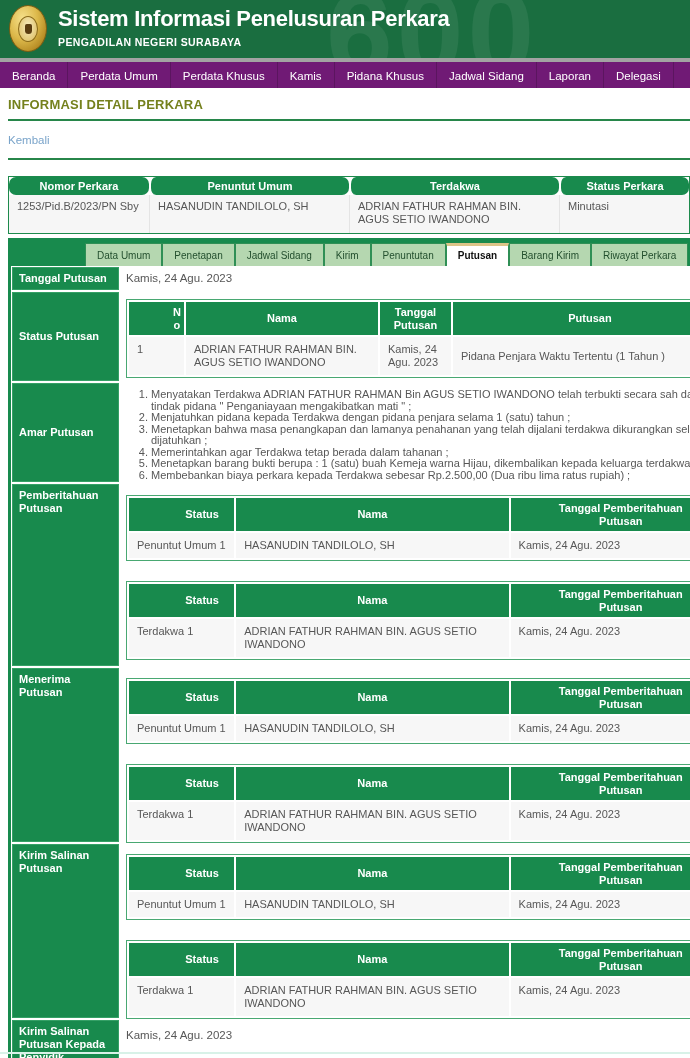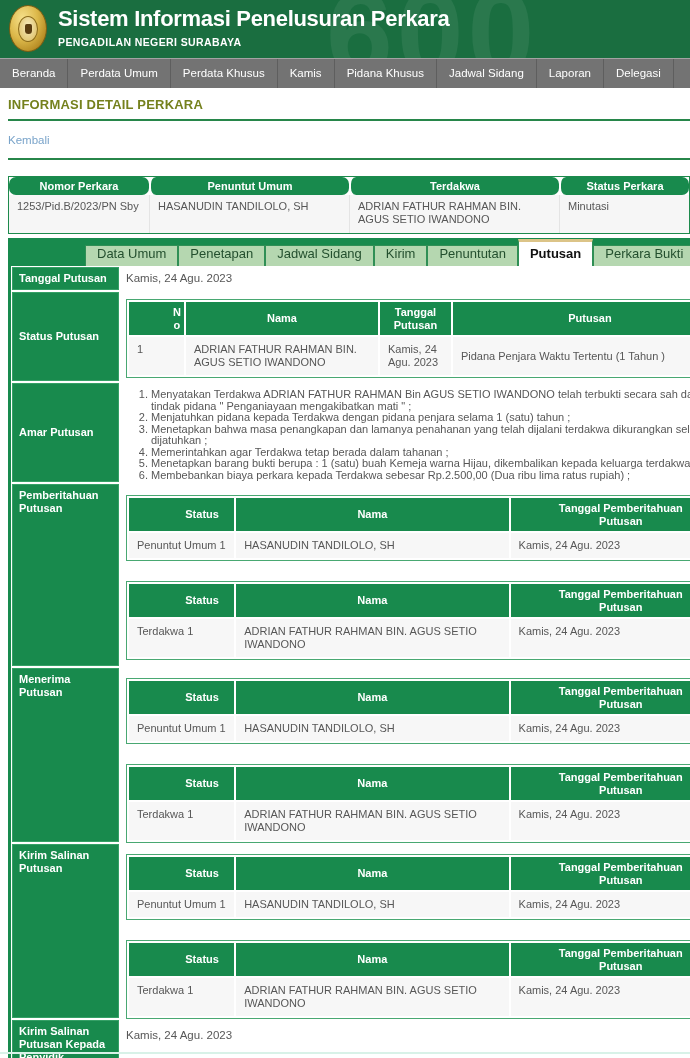--- a/index.html
+++ b/index.html
@@ -24,21 +24,21 @@
     border:1px solid #8a6a1a; background:radial-gradient(ellipse at 50% 40%, #f8ecc0, #d9b856);
   }
   .logo-emblem {
     position:absolute; left:6px; top:7px; width:7px; height:10px;
     background:#5a3c10; border-radius:2px 2px 4px 4px;
   }
   .title-block { position:absolute; left:58px; top:6px; z-index:2; }
   .app-title { color:#fff; font-size:22px; font-weight:bold; letter-spacing:-0.3px; }
   .app-subtitle { color:#fff; font-size:10.5px; font-weight:bold; margin-top:4px; letter-spacing:0.4px; }
   
-  .nav { height:30px; background:#737373; border-top:1px solid #a3a3a3; display:flex; }
+  .nav { height:30px; background:#701a75; border-top:4px solid #a3a3a3; display:flex; }
   .nav-item {
     color:#fff; font-size:11.5px; line-height:29px; padding:0 12px;
     border-right:1px solid rgba(0,0,0,0.18); cursor:pointer; white-space:nowrap;
   }
   
   .main { padding-left:8px; }
   .page-title { color:#75811d; font-size:13px; font-weight:bold; margin:9px 0 7px 0; letter-spacing:0.2px; }
   .hr { height:2px; background:#27864a; width:682px; }
   .back-link { display:inline-block; color:#7aa4ca; font-size:11.5px; margin:13px 0 12px 0; cursor:pointer; text-decoration:none; }
   
@@ -52,21 +52,21 @@
     background:#f6f6f6; color:#575757; font-size:11px; padding:5px 8px 7px 8px;
     vertical-align:top; border-left:1px solid #e4e4e4; line-height:13px;
   }
   .summary-table td:first-child { border-left:none; }
   
   .tabs-bar {
     margin-left:8px; margin-top:4px; width:726px; background:#188a4d;
     display:flex; align-items:flex-end; padding-left:77px; height:28px;
   }
   .tab {
-    background:#b5d7b0; color:#234f2e; font-size:13px; padding:0 11px 5px 11px;
+    background:#b5d7b0; color:#234f2e; font-size:10px; padding:6px 11px 5px 11px;
     border:1px solid #2f8f55; border-bottom:none; cursor:pointer; white-space:nowrap;
   }
   .tab.active {
     background:#fff; color:#111; font-weight:bold;
     border-top:3px solid #dcc488; padding-top:4px;
   }
   
   .panel { margin-left:8px; border-left:3px solid #188a4d; width:726px; position:relative; background:#fff; }
   .prow { display:flex; }
   .side { flex:0 0 108px; }
@@ -155,21 +155,21 @@
     </table>
 </div>
 
 <div class="tabs-bar">
   <div class="tab">Data Umum</div>
   <div class="tab">Penetapan</div>
   <div class="tab">Jadwal Sidang</div>
   <div class="tab">Kirim</div>
   <div class="tab">Penuntutan</div>
   <div class="tab active">Putusan</div>
-  <div class="tab">Perkara Bukti</div>
+  <div class="tab">Barang Kirim</div>
   <div class="tab">Riwayat Perkara</div>
 </div>
 
 <div class="panel">
 
   <div class="prow vcenter" style="min-height:25px">
     <div class="side">
         <div class="side-cell">Tanggal Putusan</div>
       </div>
     <div class="pcontent">

